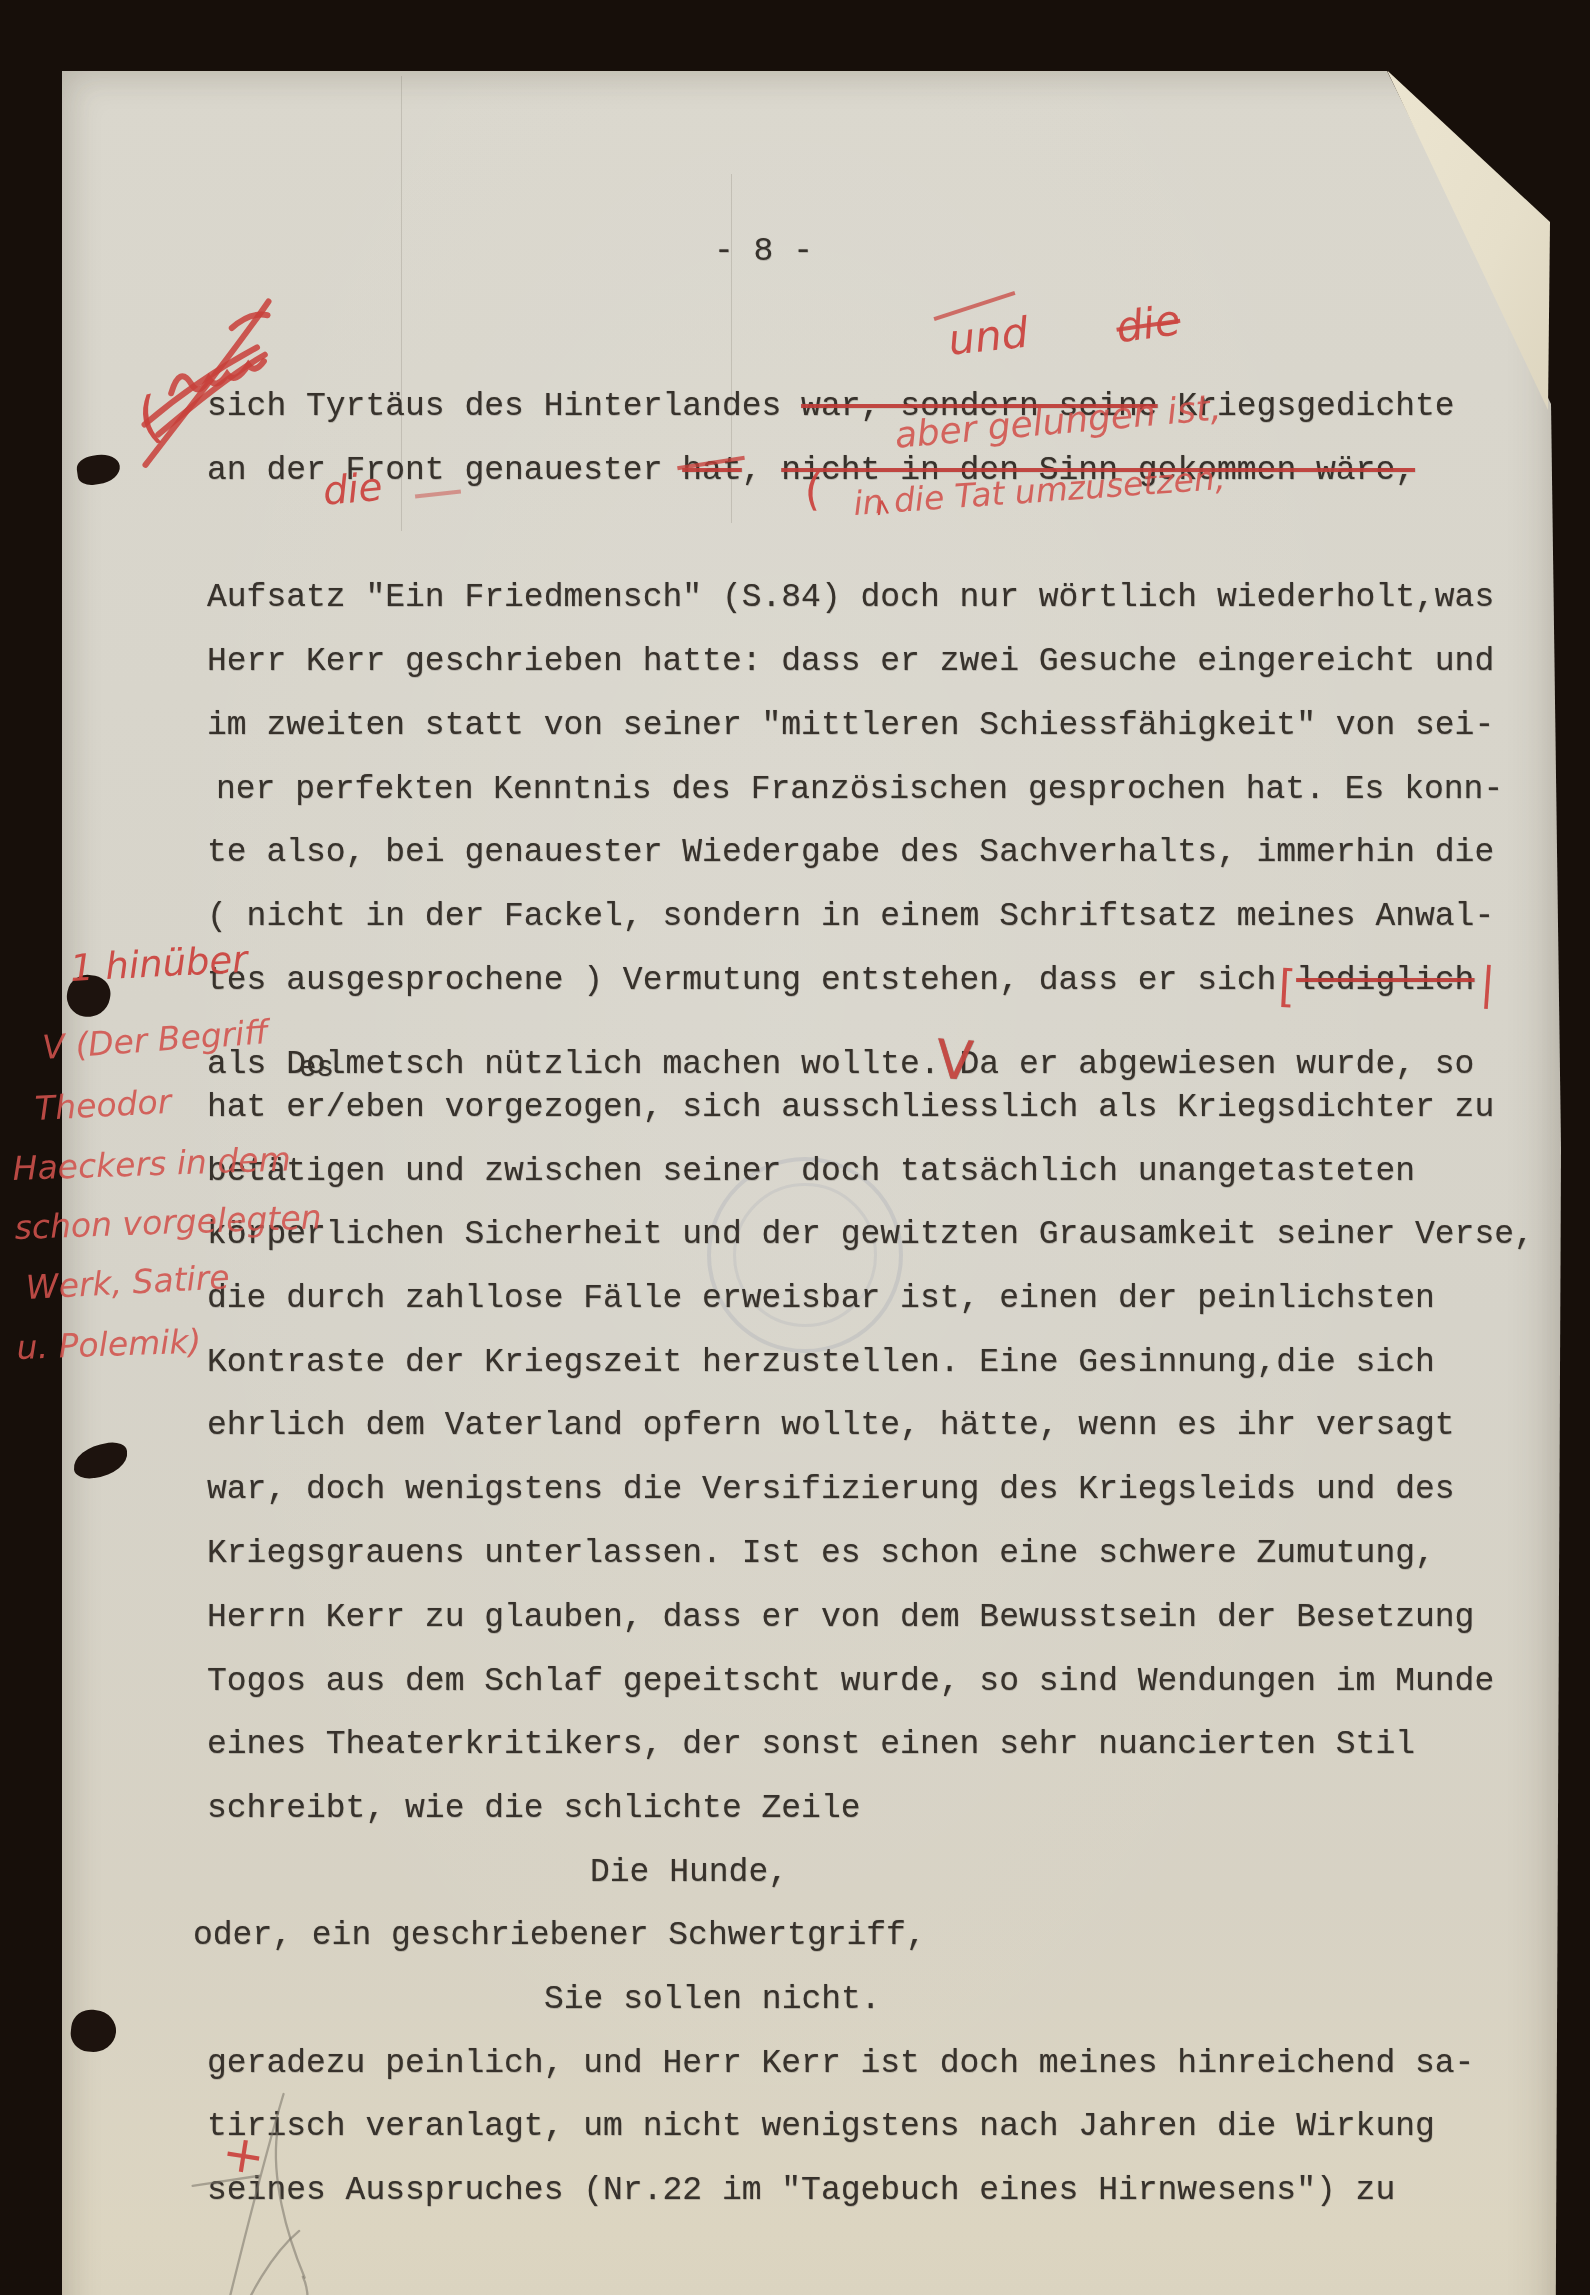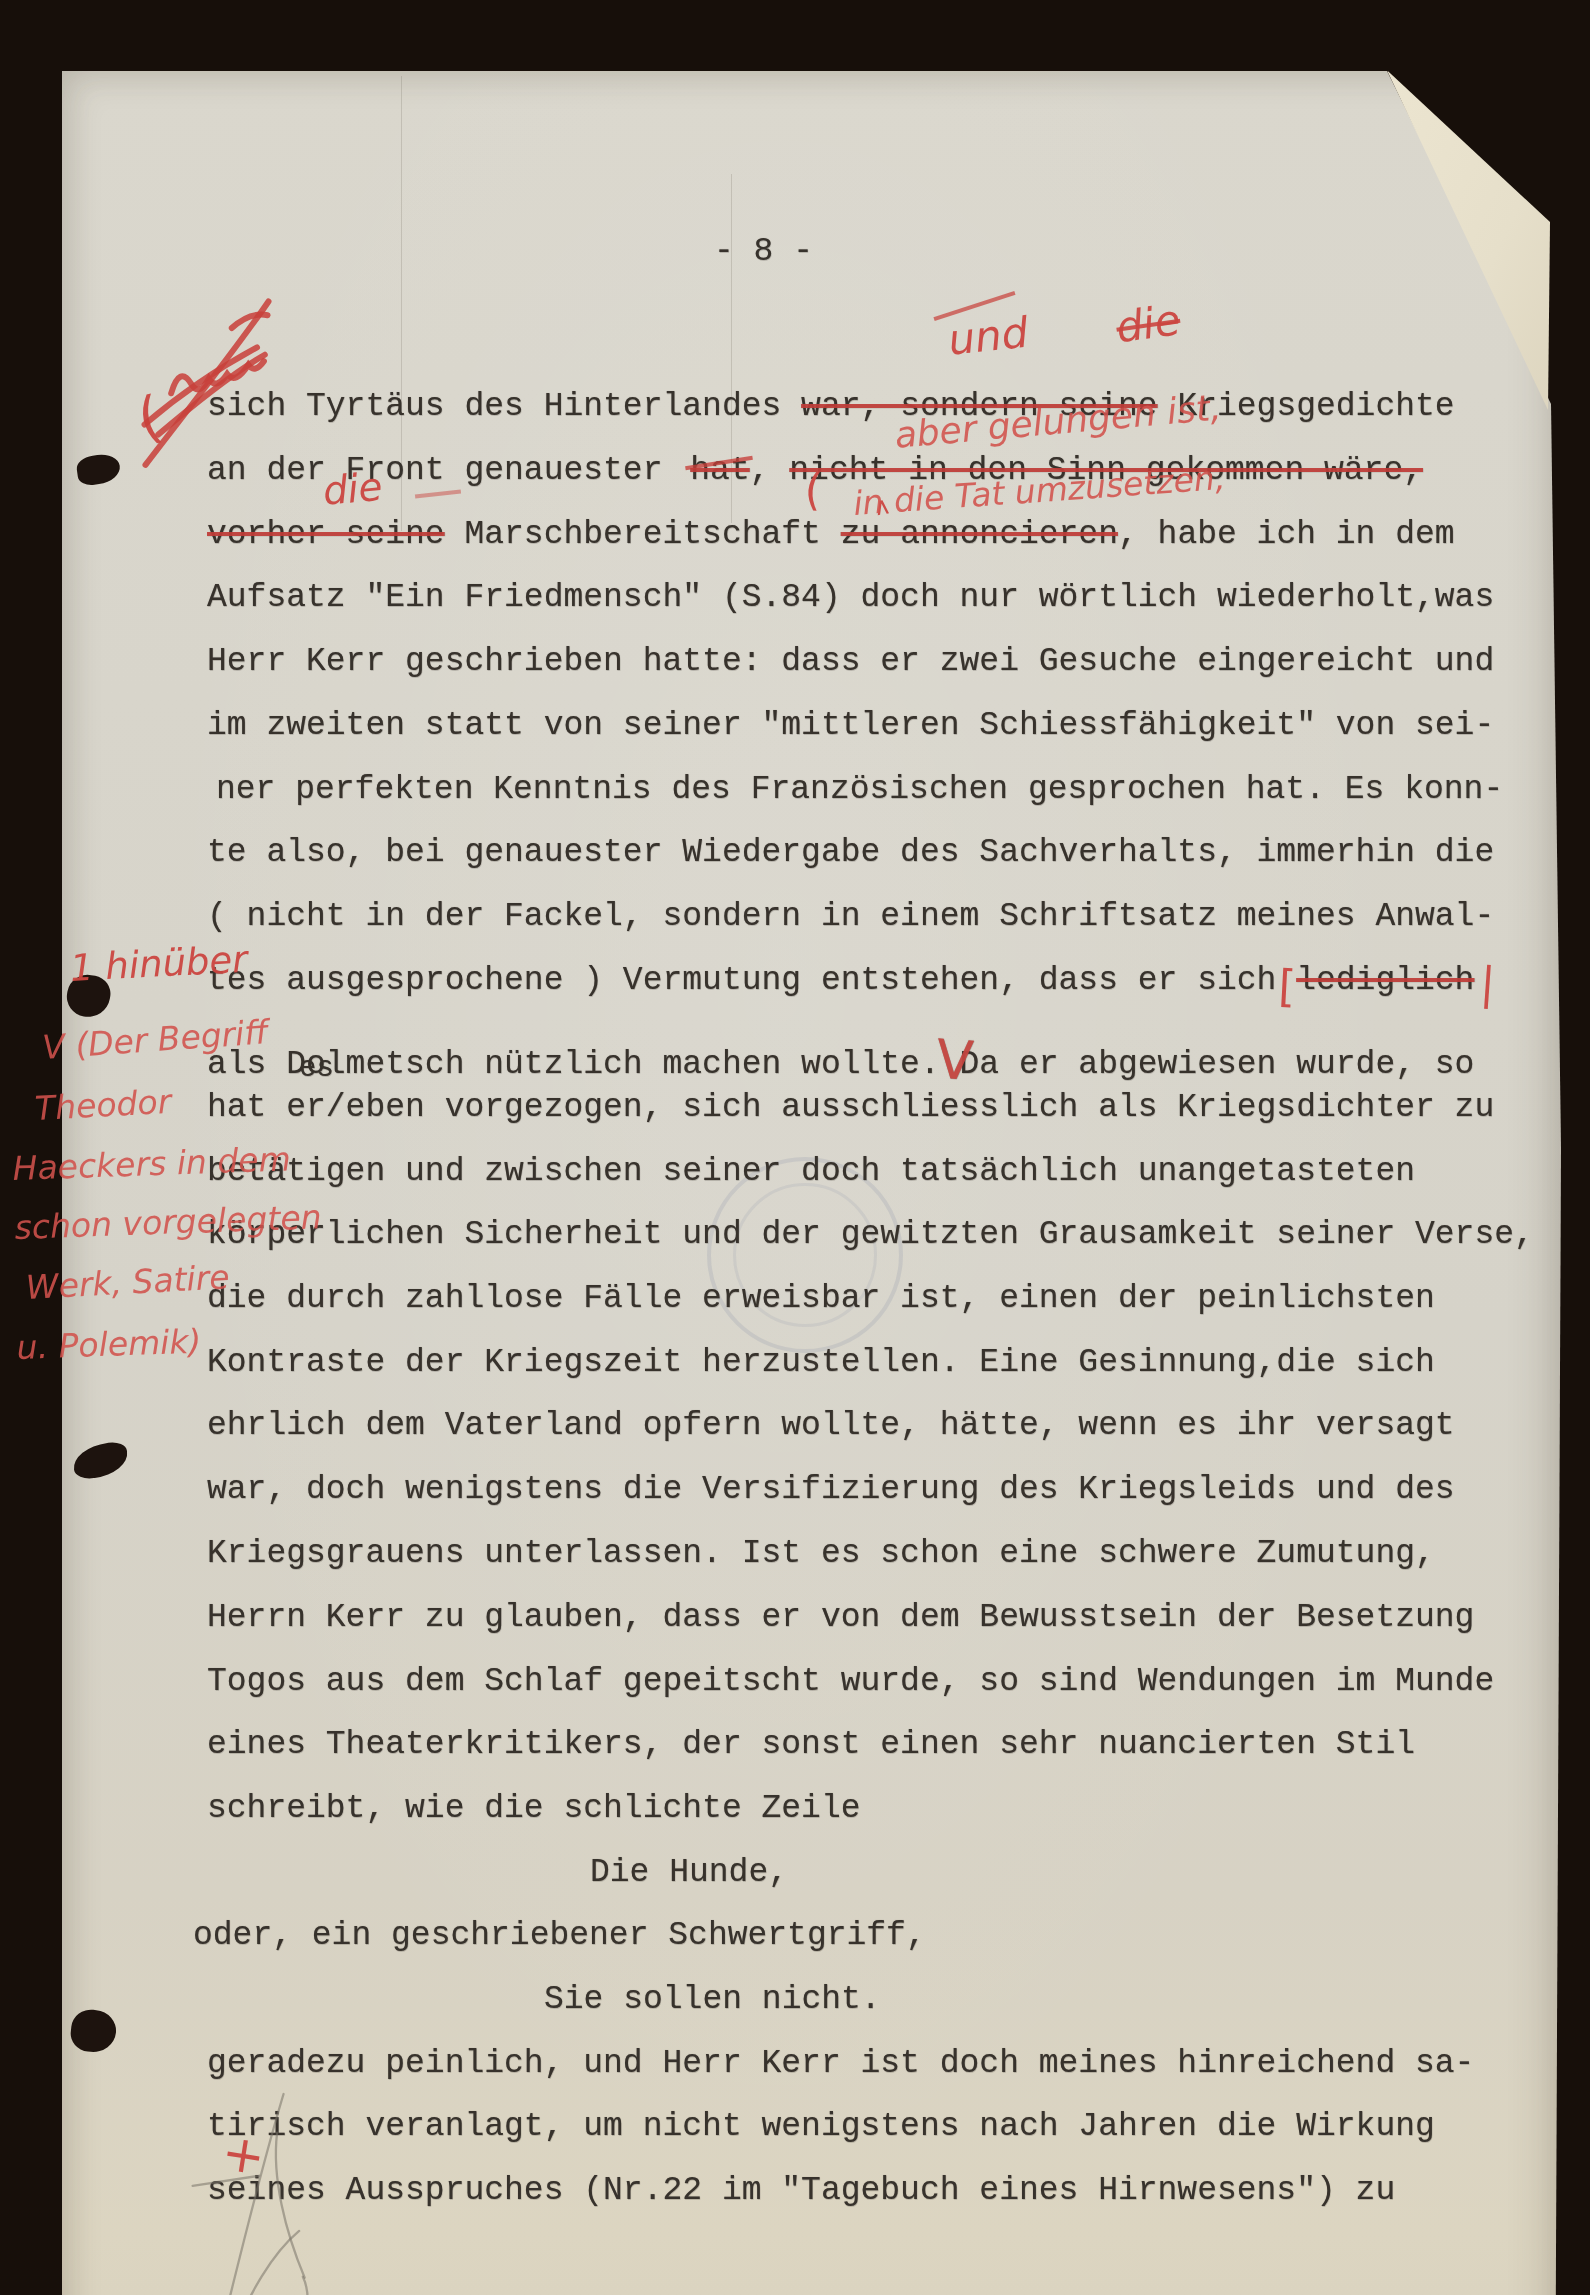--- a/index.html
+++ b/index.html
@@ -14,21 +14,21 @@
     clip-path: polygon(0 0, 1325px 0, 1489px 333px, 1499px 1077px, 1493px 2403px, 0 2403px);}
   
   #fold{position:absolute;left:1386px;top:71px;width:166px;height:341px;
     background:linear-gradient(115deg,#ece5d0 0%,#e6dfca 60%,#ddd5bf 100%);
     clip-path:polygon(1.8px 0px, 164px 151px, 162px 339px, 1.8px 0.9px);}
   .crease{position:absolute;width:1.4px;background:rgba(110,104,92,.22);}
   .hole{position:absolute;background:#1d130e;}
   .tl{position:absolute;left:207px;font:33px/1.04 "Liberation Mono","DejaVu Sans Mono",monospace;
       color:#37322c;white-space:pre;text-shadow:0 0 0.9px rgba(52,46,40,.38),0.5px 0.5px 0 rgba(52,46,40,.18);}
   .st{text-decoration:line-through;text-decoration-thickness:4.1px;text-decoration-color:rgba(199,62,57,.88);}
-  .sc{position:relative;text-decoration:line-through;text-decoration-thickness:4.1px;text-decoration-color:rgba(199,62,57,.88);margin-left:8px;}
+  .sc{position:relative;text-decoration:line-through;text-decoration-thickness:4.1px;text-decoration-color:rgba(199,62,57,.88);}
   .sc::after{content:"";position:absolute;left:-5.5px;right:-2.8px;top:24%;height:4.1px;
       background:rgba(199,62,57,.78);transform:rotate(-9deg);}
   .hw{position:absolute;font-family:"DejaVu Sans",sans-serif;font-style:italic;
       color:rgba(203,70,64,.95);white-space:pre;transform-origin:left top;}
   .hw2{color:rgba(210,82,76,.88);}
   .hwst{text-decoration:line-through;text-decoration-thickness:3.7px;text-decoration-color:rgba(203,70,64,.9);}
   .vcheck{display:inline-block;width:0;overflow:visible;font-family:"DejaVu Sans",sans-serif;
       font-style:normal;font-size:54px;color:rgba(203,70,64,.9);transform:translate(-3.7px,4.6px) rotate(4deg);}
   .redline{position:absolute;background:rgba(199,62,57,.7);height:4.1px;}
   #stamp{position:absolute;left:707px;top:1157px;width:188px;height:188px;border-radius:50%;
@@ -52,21 +52,20 @@
   <div class="hole" style="left:71px;top:2010px;width:45px;height:42px;border-radius:48% 52% 55% 45%;transform:rotate(6deg);"></div>
 
   <div id="stamp">
       <div class="inner"></div>
     </div>
 
   <div class="tl" style="left:714px;top:235px;">- 8 -</div>
 
   <div class="tl" style="top:390px;"><span>sich Tyrtäus des Hinterlandes </span><span class="st">war, sondern seine</span><span> Kriegsgedichte</span></div>
   <div class="tl" style="top:454px;"><span>an der Front genauester </span><span class="sc">hat</span><span>, </span><span class="st">nicht in den Sinn gekommen wäre,</span></div>
-  <div class="tl" style="top:518px;"><span class="st">vorher seine</span><span> Marschbereitschaft </span><span class="st">zu annoncieren</span><span>, habe ich in dem</span></div>
   <div class="tl" style="top:581px;">Aufsatz "Ein Friedmensch" (S.84) doch nur wörtlich wiederholt,was</div>
   <div class="tl" style="top:645px;">Herr Kerr geschrieben hatte: dass er zwei Gesuche eingereicht und</div>
   <div class="tl" style="top:709px;">im zweiten statt von seiner "mittleren Schiessfähigkeit" von sei-</div>
   <div class="tl" style="top:773px;left:216px;">ner perfekten Kenntnis des Französischen gesprochen hat. Es konn-</div>
   <div class="tl" style="top:836px;">te also, bei genauester Wiedergabe des Sachverhalts, immerhin die</div>
   <div class="tl" style="top:900px;">( nicht in der Fackel, sondern in einem Schriftsatz meines Anwal-</div>
   <div class="tl" style="top:964px;"><span>tes ausgesprochene ) Vermutung entstehen, dass er sich </span><span class="st">lediglich</span></div>
   <div class="tl" style="top:1027px;"><span>als Dolmetsch nützlich machen wollte.</span><span class="vcheck">V</span><span> Da er abgewiesen wurde, so</span></div>
   <div class="tl" style="top:1091px;">hat er/eben vorgezogen, sich ausschliesslich als Kriegsdichter zu</div>
   <div class="tl" style="top:1155px;">betätigen und zwischen seiner doch tatsächlich unangetasteten</div>

